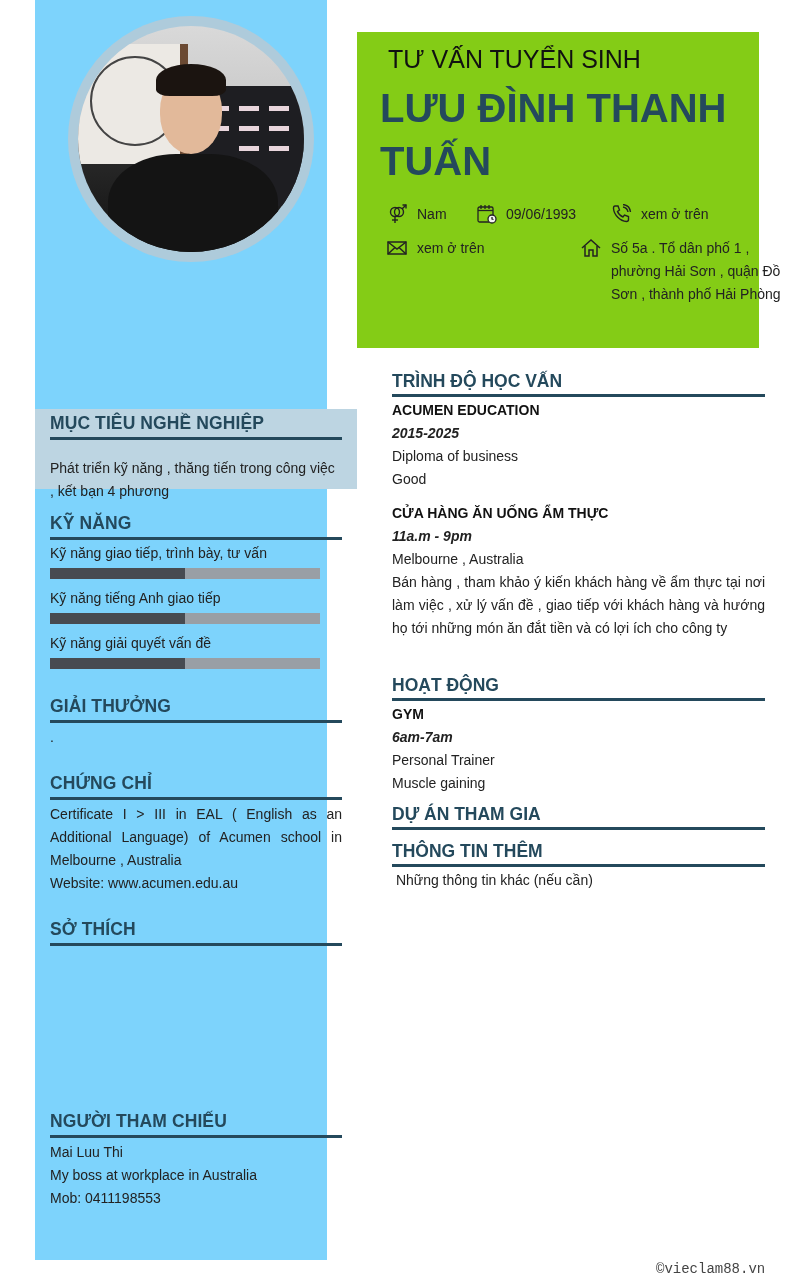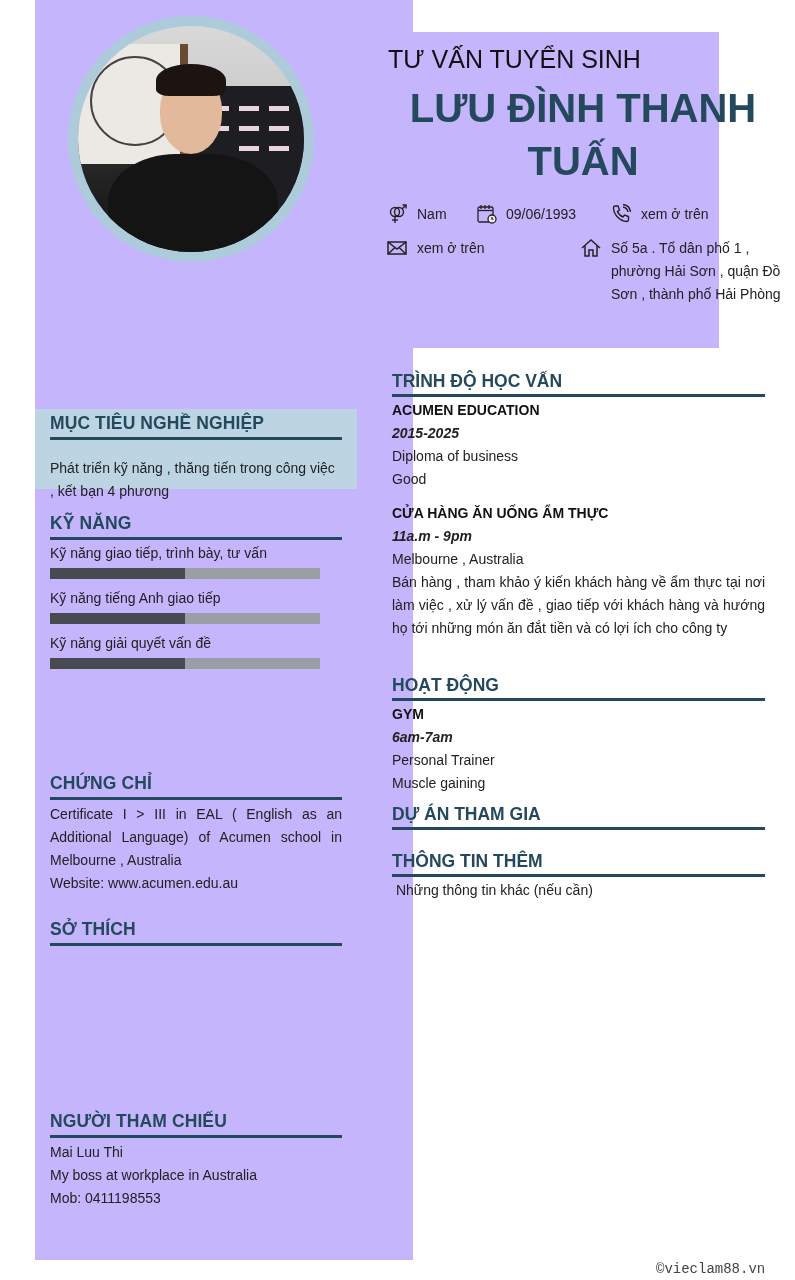--- a/index.html
+++ b/index.html
@@ -2,22 +2,22 @@
 <html><head>
 <meta charset="utf-8">
 <style>
   * { box-sizing: border-box; margin: 0; padding: 0; }
   body {
     width: 795px; height: 1280px; background: #ffffff;
     font-family: "Liberation Sans", sans-serif; color: #222;
     position: relative; overflow: hidden;
   }
   .sidebar {
-    position: absolute; left: 35px; top: 0; width: 378px; height: 1260px;
-    background: #c4b5fd;
+    position: absolute; left: 35px; top: 0; width: 292px; height: 1260px;
+    background: #7dd3fc;
   }
   .avatar-ring {
     position: absolute; left: 33px; top: 16px; width: 246px; height: 246px;
     border-radius: 50%; background: #aecbdb;
   }
   .avatar {
     position: absolute; left: 10px; top: 10px; width: 226px; height: 226px;
     border-radius: 50%; overflow: hidden;
     background: linear-gradient(180deg, #d9d9d9 0%, #c8c8c8 40%, #2a2a2a 55%, #111 100%);
   }
@@ -34,25 +34,25 @@
   .sec-title {
     font-weight: bold; font-size: 17.5px; color: #24495c;
     border-bottom: 3px solid #24495c; padding-bottom: 3px; letter-spacing: 0.1px;
   }
   .line { font-size: 14px; line-height: 23px; color: #222; }
   .justify { text-align: justify; }
   .skill-bar { position: relative; width: 270px; height: 11px; background: #999fa5; margin: 3px 0 8px; }
   .skill-bar .fill { position: absolute; left: 0; top: 0; height: 11px; background: #474b51; }
 
   .header {
-    position: absolute; left: 357px; top: 32px; width: 362px; height: 316px;
-    background: #c4b5fd;
+    position: absolute; left: 357px; top: 32px; width: 402px; height: 316px;
+    background: #84cc16;
   }
   .job-title { position: absolute; left: 31px; top: 13px; font-size: 25px; color: #111; }
-  .name { position: absolute; left: 31px; top: 50px; width: 390px; font-size: 40px; font-weight: bold; color: #24495c; line-height: 53px; text-align: center; }
+  .name { position: absolute; left: 23px; top: 50px; width: 390px; font-size: 40px; font-weight: bold; color: #24495c; line-height: 53px; }
   .info { position: absolute; font-size: 14px; color: #222; line-height: 23px; display: flex; }
   .info .ic { width: 22px; height: 20px; margin-right: 8px; margin-top: 1px; flex-shrink: 0; }
 
   .main-section { position: absolute; left: 392px; width: 373px; }
   .main-title {
     font-weight: bold; font-size: 17.5px; color: #24495c;
     border-bottom: 3px solid #24495c; padding-bottom: 2px;
   }
   .strong { font-weight: bold; font-size: 14px; line-height: 23px; color: #111; }
   .ital { font-style: italic; font-weight: bold; font-size: 14px; line-height: 23px; color: #222; }
@@ -98,20 +98,24 @@
       <div class="skill-bar">
           <div class="fill" style="width:50%"></div>
         </div>
       <div class="line">Kỹ năng giải quyết vấn đề</div>
       <div class="skill-bar">
           <div class="fill" style="width:50%"></div>
         </div>
     </div>
   </div>
 
+  <div class="side-section" style="top:696px;">
+    <div class="sec-title">GIẢI THƯỞNG</div>
+    <div class="line" style="margin-top:3px;">.</div>
+  </div>
 
   <div class="side-section" style="top:773px;">
     <div class="sec-title">CHỨNG CHỈ</div>
     <div class="line justify" style="margin-top:3px;">Certificate I &gt; III in EAL ( English as an Additional Language) of Acumen school in Melbourne , Australia</div>
     <div class="line">Website: www.acumen.edu.au</div>
   </div>
 
   <div class="side-section" style="top:919px;">
     <div class="sec-title">SỞ THÍCH</div>
   </div>
@@ -199,18 +203,18 @@
   <div class="strong" style="margin-top:2px;">GYM</div>
   <div class="ital">6am-7am</div>
   <div class="line">Personal Trainer</div>
   <div class="line">Muscle gaining</div>
 </div>
 
 <div class="main-section" style="top:804px;">
   <div class="main-title">DỰ ÁN THAM GIA</div>
 </div>
 
-<div class="main-section" style="top:841px;margin-top:10px;">
+<div class="main-section" style="top:841px;">
   <div class="main-title">THÔNG TIN THÊM</div>
   <div class="line" style="margin-top:2px;white-space:pre;"> Những thông tin khác (nếu cần)</div>
 </div>
 
 <div class="watermark">©vieclam88.vn</div>
 
 </body></html>

